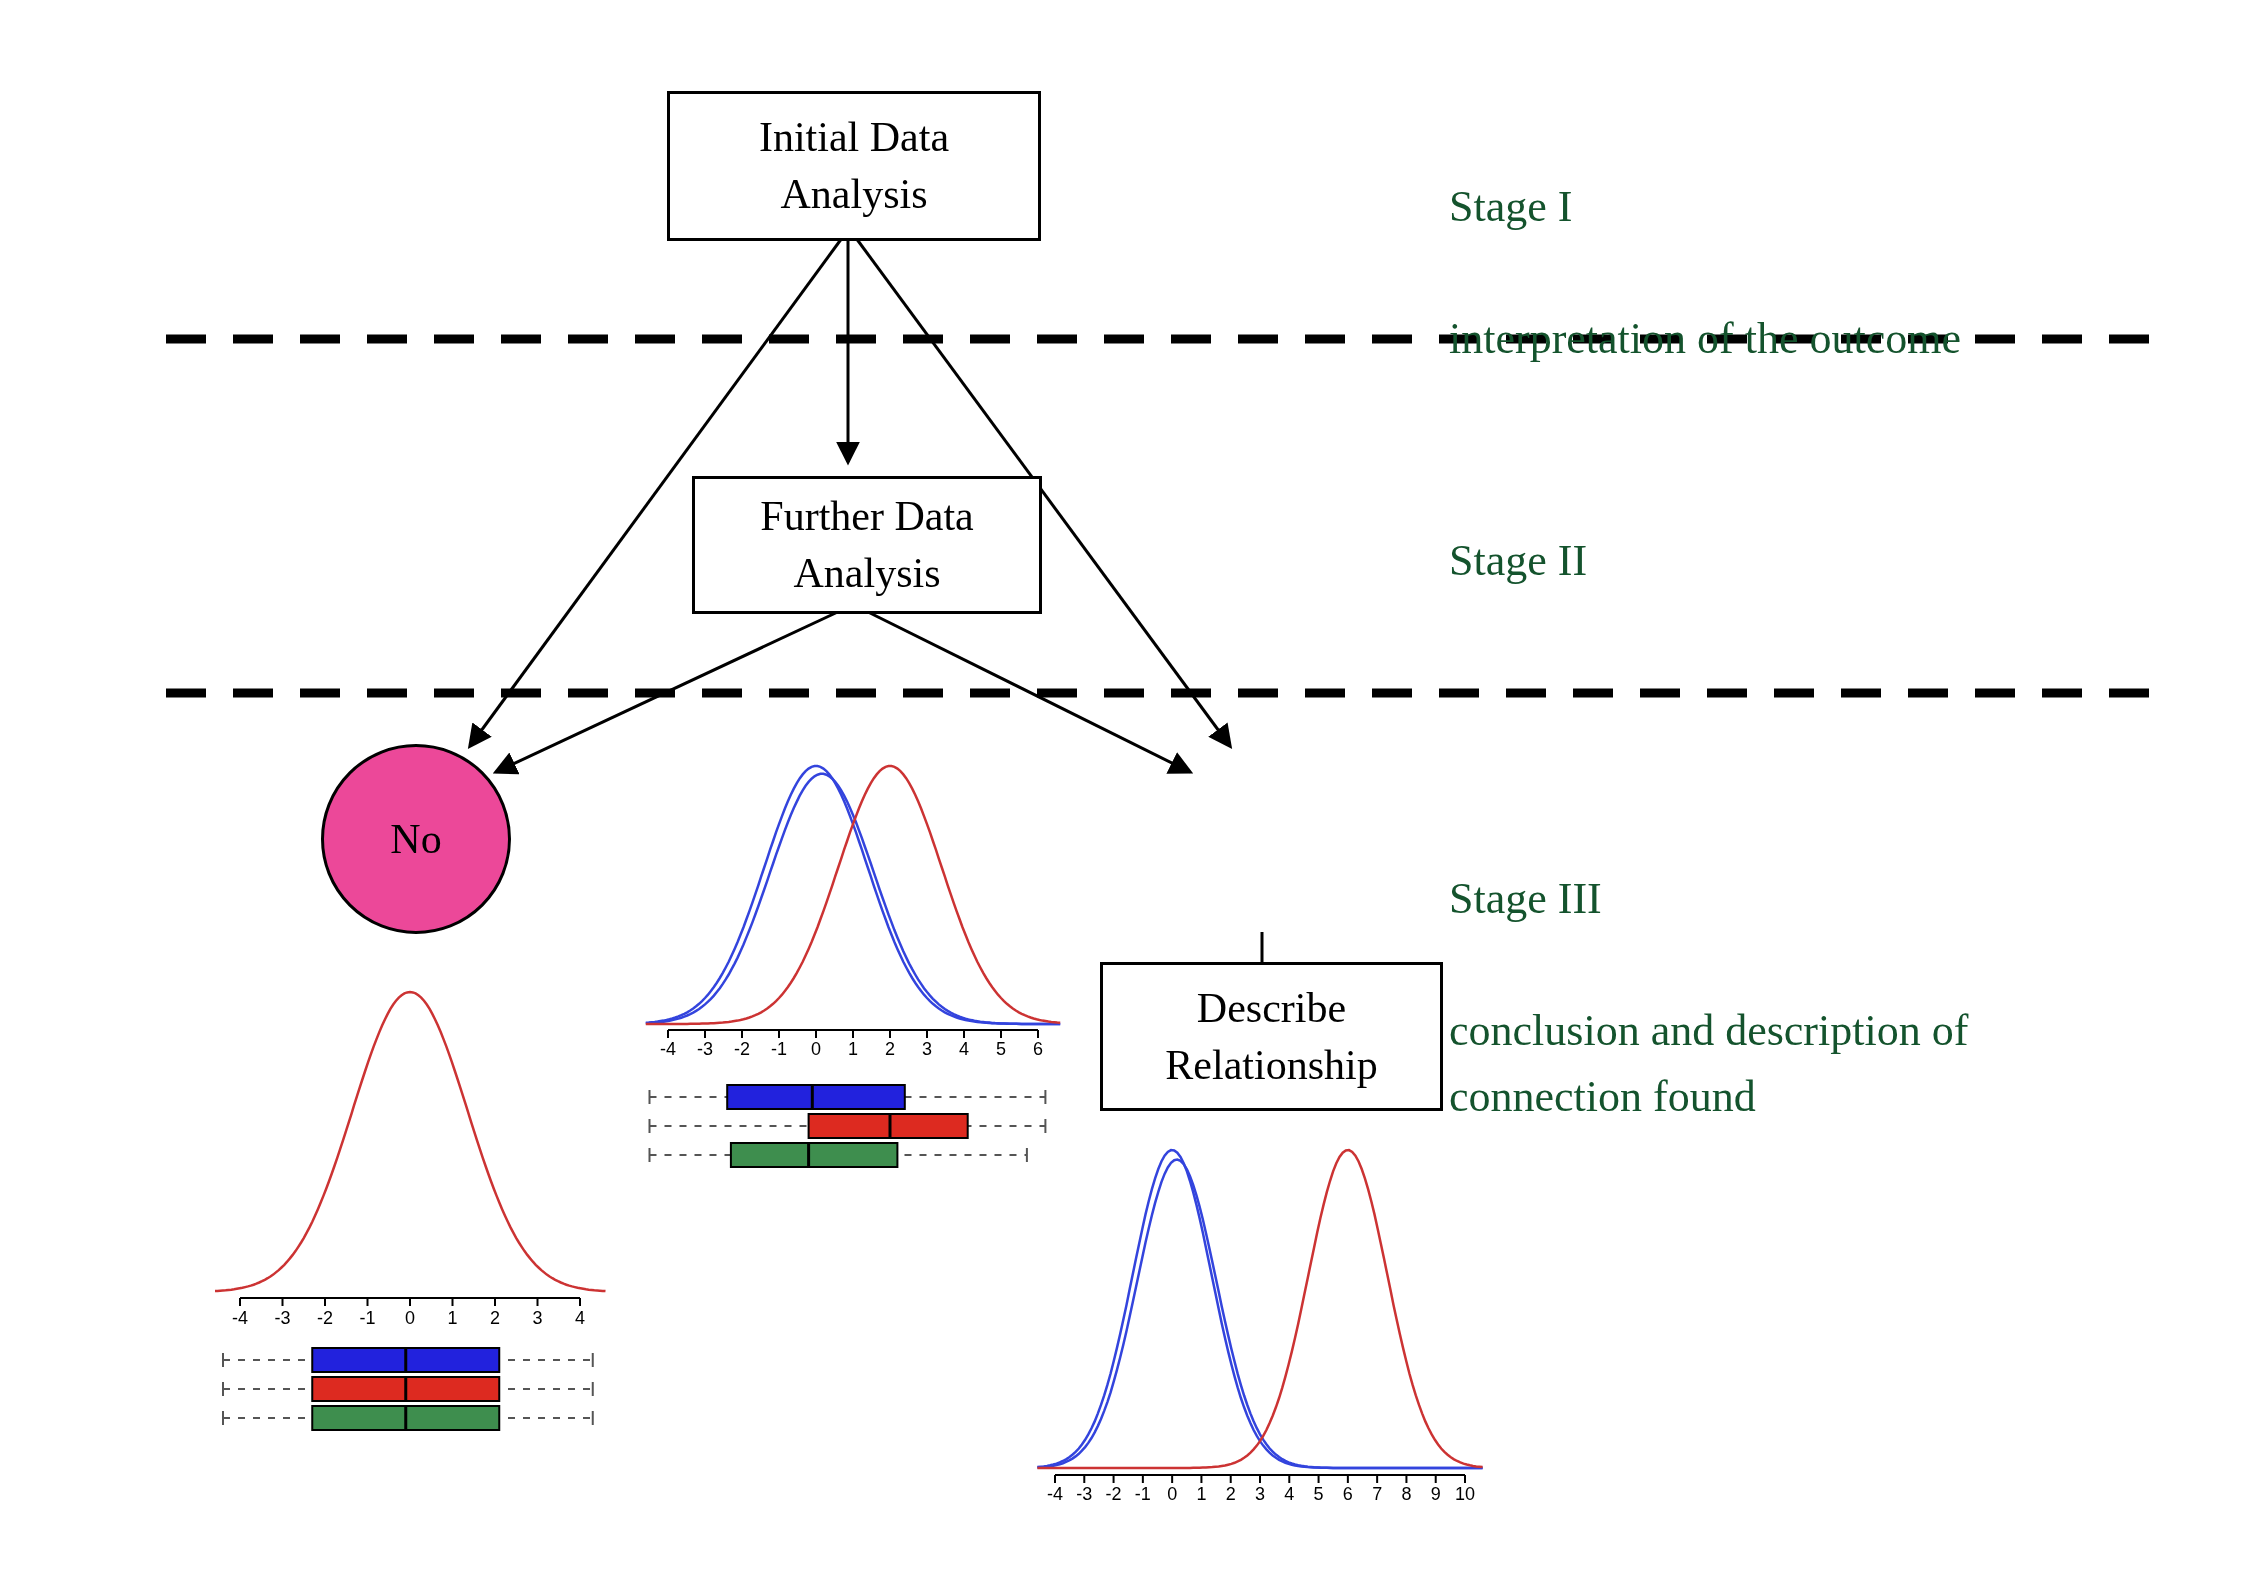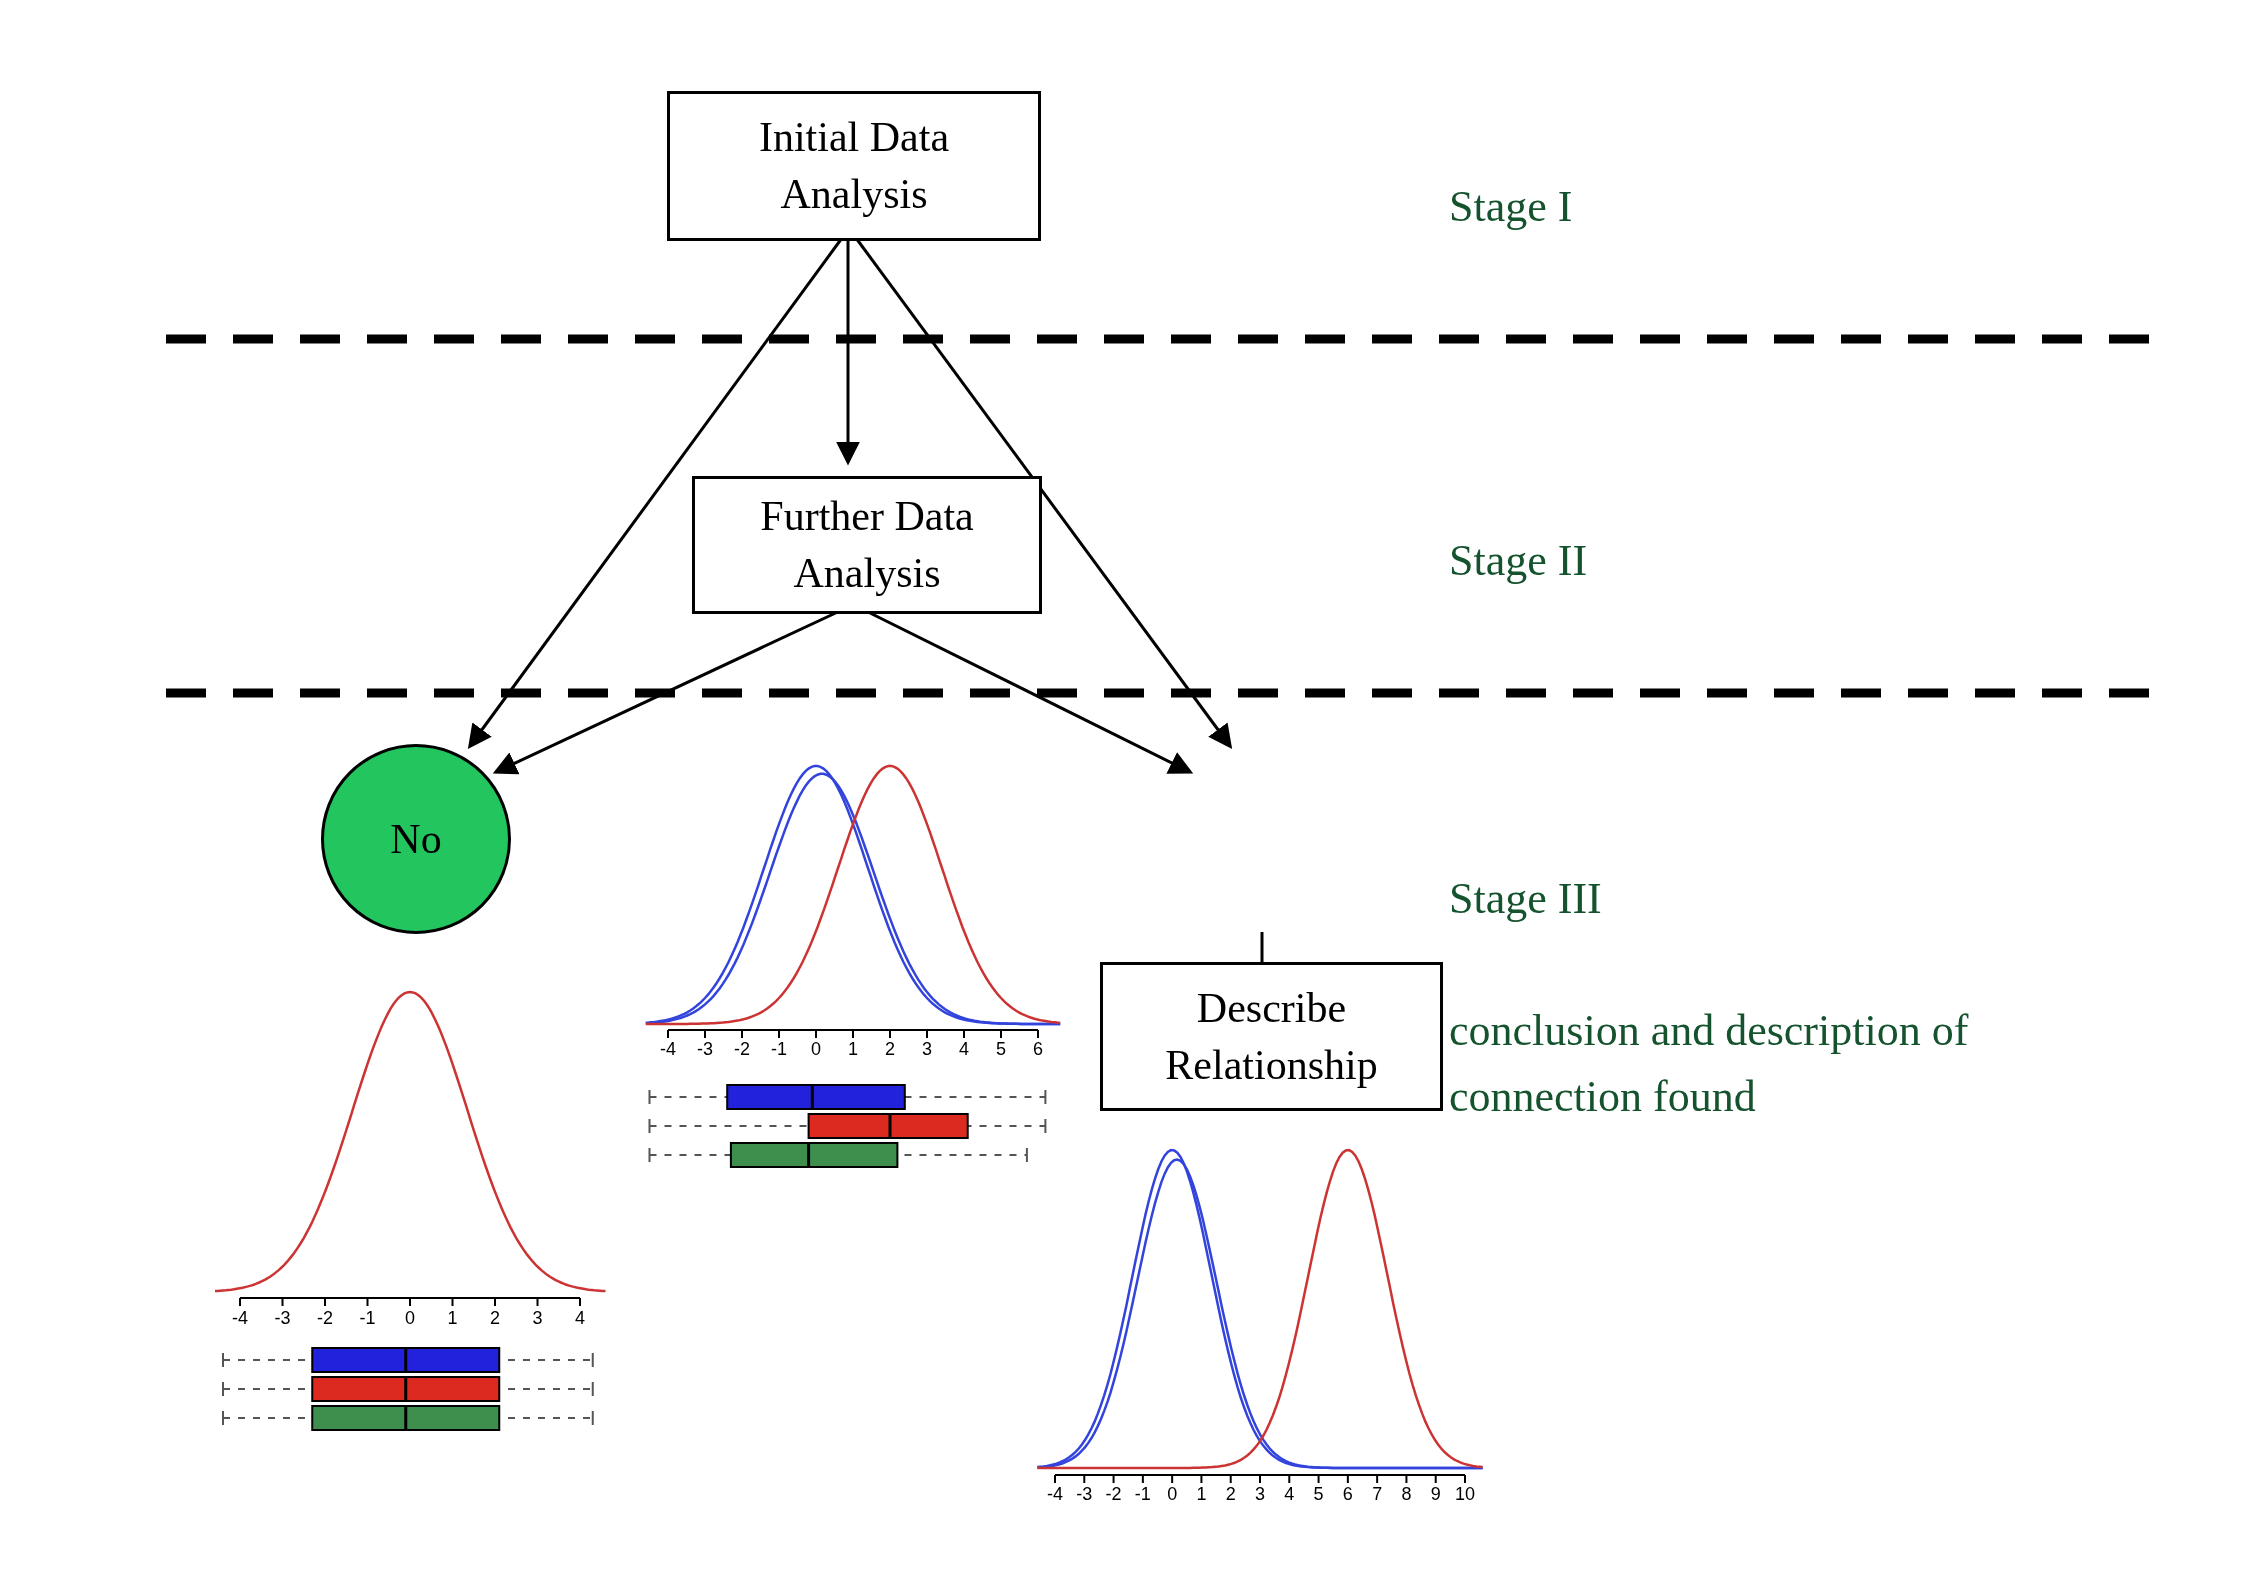--- a/index.html
+++ b/index.html
@@ -30,21 +30,21 @@
     justify-content: center;
     text-align: center;
     font-size: 42px;
     line-height: 1.35;
     color: #000000;
     white-space: pre-line;
   }
   .node-circle {
     position: absolute;
     z-index: 2;
-    background: #22c55e;
+    background: #ec4899;
     border: 3px solid #000000;
     border-radius: 50%;
     display: flex;
     align-items: center;
     justify-content: center;
     font-size: 42px;
     color: #000000;
   }
   .stage-label {
     position: absolute;
@@ -92,20 +92,21 @@
 Analysis</div>
 
   <div class="node-circle" style="left:321px; top:744px; width:184px; height:184px;">No</div>
 
 
   <div class="node-box" style="left:1100px; top:962px; width:337px; height:143px;">Describe
 Relationship</div>
 
   <div class="stage-label" style="left:1449px; top:108px;">
     <span class="stage-title">Stage I</span>
+    <span class="stage-desc">interpretation of the outcome</span>
   </div>
 
   <div class="stage-label" style="left:1449px; top:462px;">
     <span class="stage-title">Stage II</span>
   </div>
 
   <div class="stage-label" style="left:1449px; top:800px;">
     <span class="stage-title">Stage III</span>
     <span class="stage-desc">conclusion and description of
 connection found</span>

